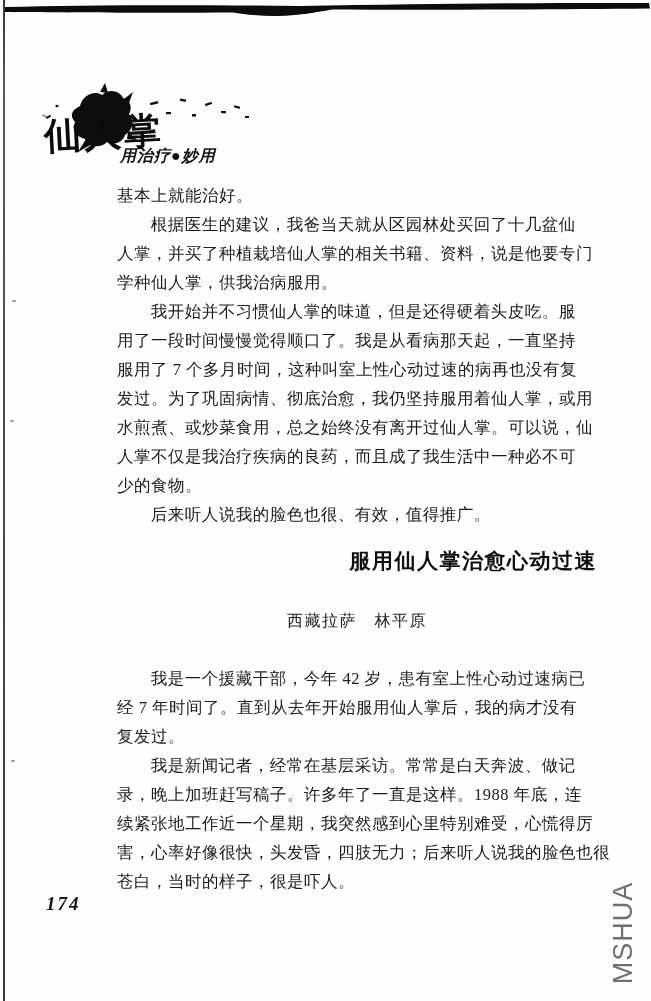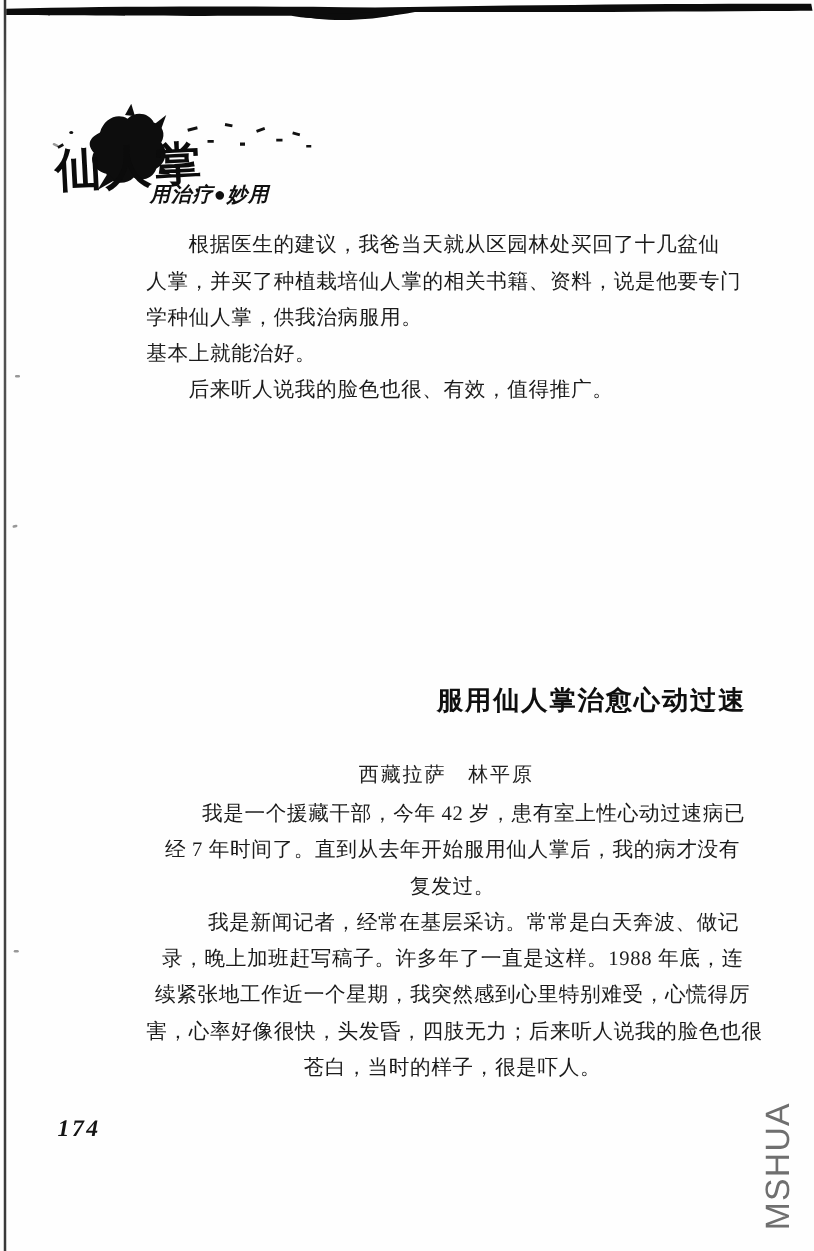--- a/index.html
+++ b/index.html
@@ -22,21 +22,21 @@
   .logo { position:absolute; left:40px; top:82px; width:215px; height:88px; }
   .logo svg { display:block; }
   .logo-title {
     font-family:"DejaVu Serif","Liberation Serif",serif;
     font-weight:bold;
   }
 
   
   .text-block { position:absolute; left:117px; width:490px; }
   .block1 { top:181px; }
-  .block2 { top:636px;text-align:center; }
+  .block2 { top:664px; }
   .para {
     margin:0; white-space:pre;
     font-size:16.5px; line-height:29px; letter-spacing:0.5px;
     color:#1b1b1b;
   }
   .para.indent { text-indent:2.05em; }
 
   .heading {
     position:absolute; left:117px; top:547px; width:480px; margin:0;
     text-align:right; font-size:21px; font-weight:700; line-height:28px;
@@ -107,24 +107,31 @@
         <ellipse cx="17" cy="24" rx="1.6" ry="1.2" fill="#111"></ellipse>
       </g>
 
       <text class="logo-title" x="4" y="64" font-size="37" letter-spacing="3" transform="rotate(-3 60 52)" fill="#0b0b0b">仙人掌</text>
 
       <text x="80" y="79" font-size="16" font-weight="bold" font-style="italic" letter-spacing="1" fill="#101010">用治疗●妙用</text>
     </svg>
   </div>
 
   <div class="text-block block1">
+    <p class="para">基本上就能治好。</p>
     <p class="para indent">根据医生的建议，我爸当天就从区园林处买回了十几盆仙
 人掌，并买了种植栽培仙人掌的相关书籍、资料，说是他要专门
 学种仙人掌，供我治病服用。</p>
-    <p class="para">基本上就能治好。</p>
+    <p class="para indent">我开始并不习惯仙人掌的味道，但是还得硬着头皮吃。服
+用了一段时间慢慢觉得顺口了。我是从看病那天起，一直坚持
+服用了 7 个多月时间，这种叫室上性心动过速的病再也没有复
+发过。为了巩固病情、彻底治愈，我仍坚持服用着仙人掌，或用
+水煎煮、或炒菜食用，总之始终没有离开过仙人掌。可以说，仙
+人掌不仅是我治疗疾病的良药，而且成了我生活中一种必不可
+少的食物。</p>
     <p class="para indent">后来听人说我的脸色也很、有效，值得推广。</p>
   </div>
 
   <h2 class="heading">服用仙人掌治愈心动过速</h2>
   <div class="byline">西藏拉萨　林平原</div>
 
   <div class="text-block block2">
     <p class="para indent">我是一个援藏干部，今年 42 岁，患有室上性心动过速病已
 经 7 年时间了。直到从去年开始服用仙人掌后，我的病才没有
 复发过。</p>

